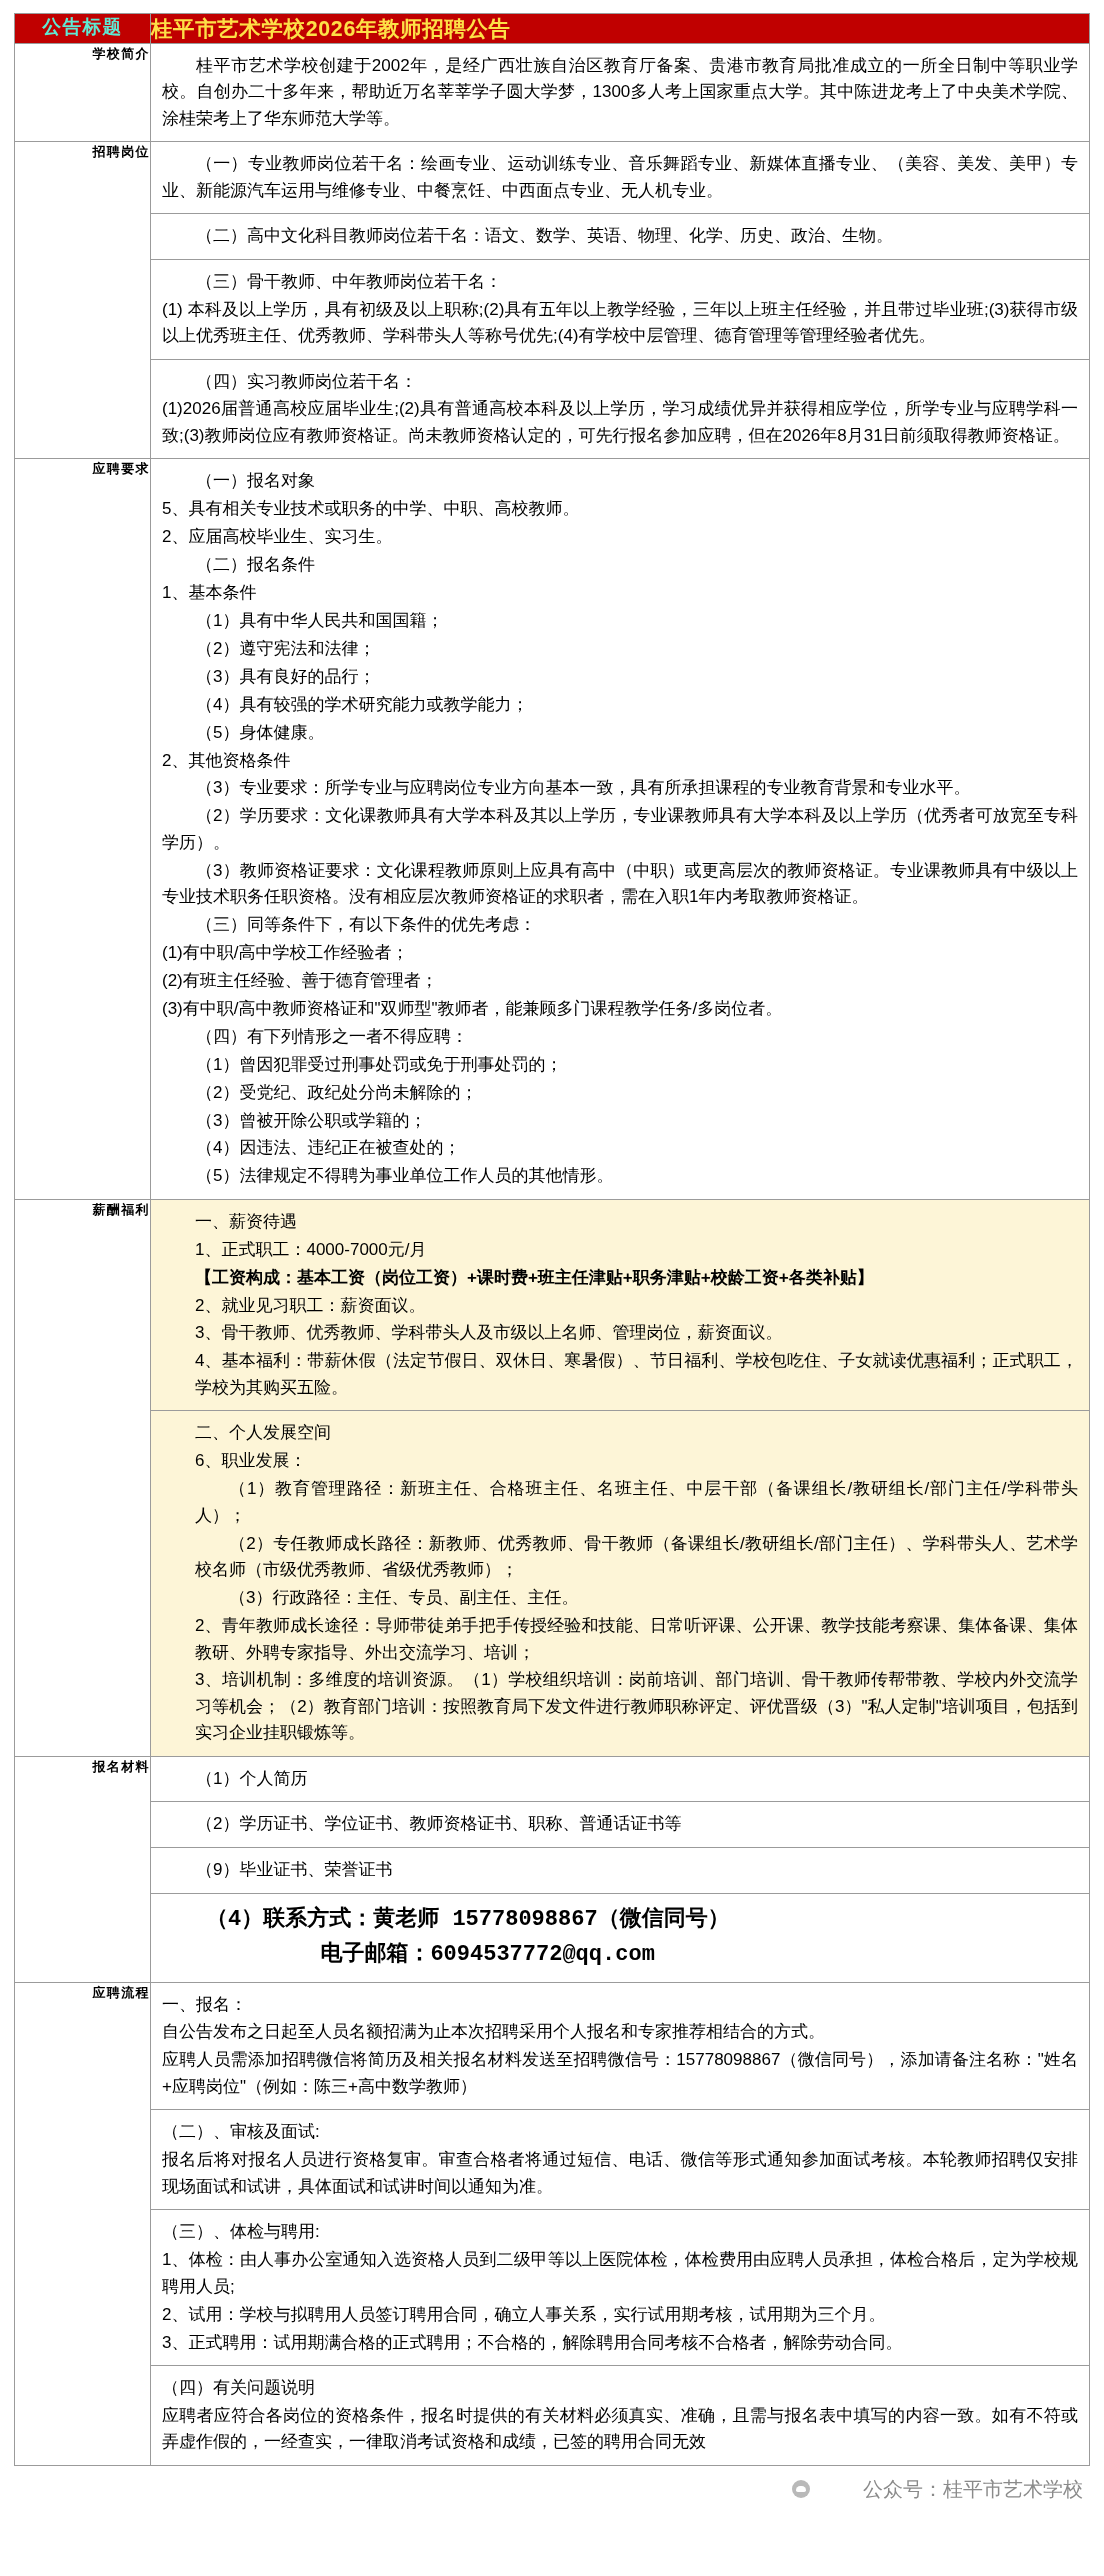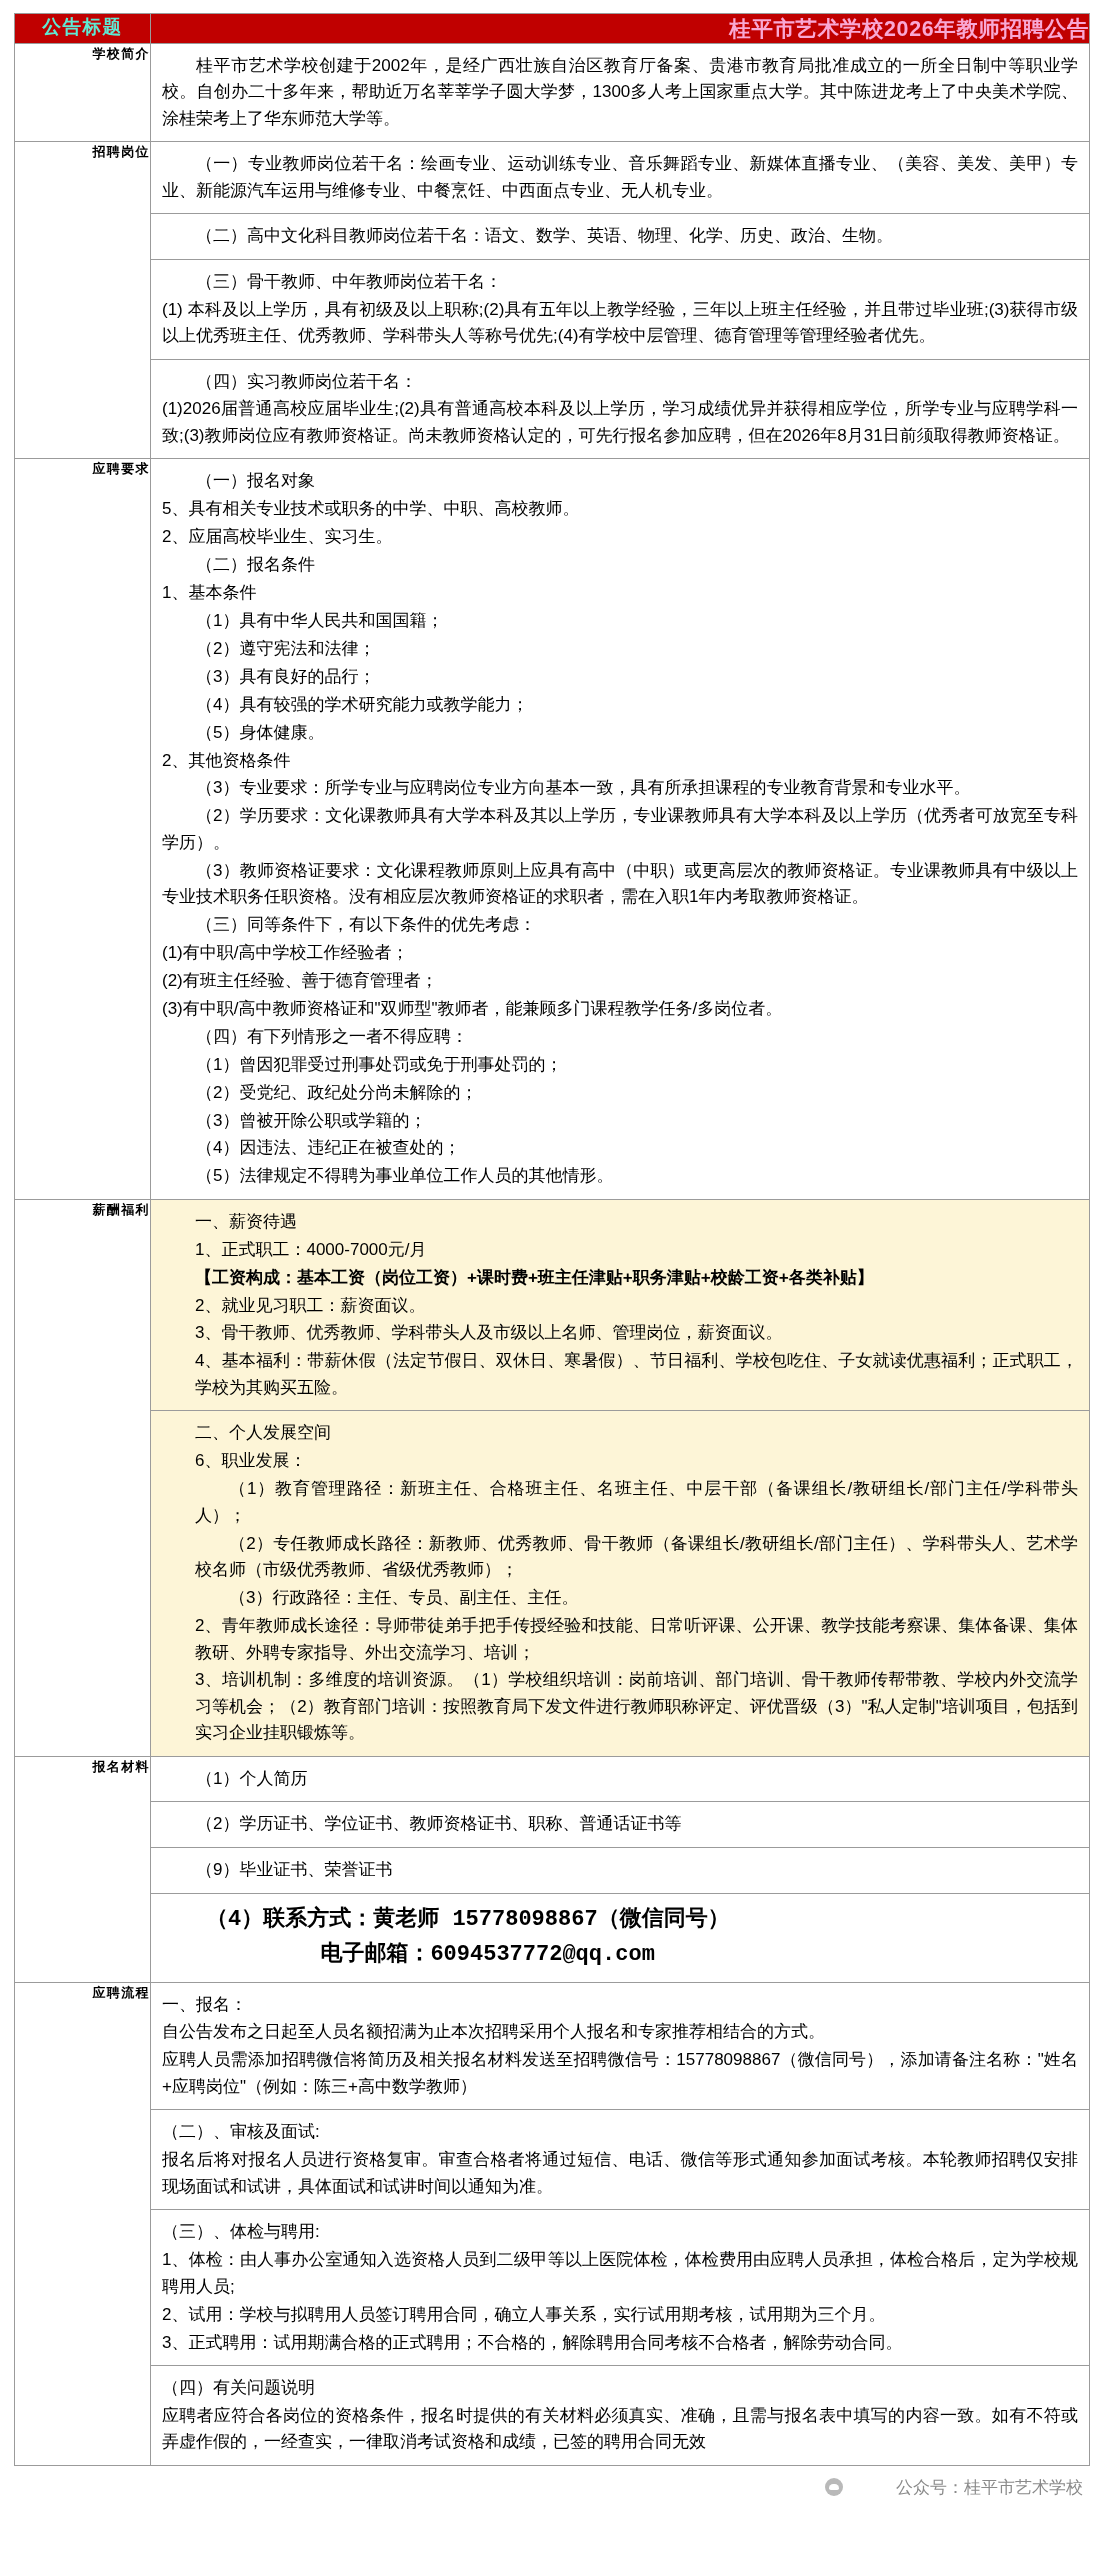--- a/index.html
+++ b/index.html
@@ -43,24 +43,24 @@
     font-weight: bold;
     font-size: 18.7px;
     text-align: center;
     vertical-align: middle;
     letter-spacing: 1.4px;
     padding: 9.7px 4.2px;
     border: 0.7px solid #c00000;
   }
   .header-title {
     background: #c00000;
-    color: #f9a8d4;
+    color: #fde047;
     font-weight: bold;
     font-size: 21.4px;
-    text-align: right;
+    text-align: left;
     vertical-align: middle;
     letter-spacing: 0.7px;
     padding: 9.7px 7px;
     border: 0.7px solid #c00000;
   }
   .content-cell { padding: 0; }
   .blk {
     padding: 9px 11px 9px 11px;
     font-size: 17px;
     line-height: 1.56;
@@ -82,21 +82,21 @@
     font-size: 22px;
   }
   .center-ind { padding-left: 7.2em; }
   .footer {
     width: 1076px;
     margin: 5.5px auto 0 auto;
     display: flex;
     justify-content: flex-end;
     align-items: center;
     padding: 4.2px 7px 7px 0;
-    font-size: 17px;
+    font-size: 20px;
     color: #8a8a8a;
     gap: 47px;
   }
   .footer .wm-icon {
     display: inline-block;
     width: 18px; height: 18px;
     border-radius: 50%;
     background: #b9b9b9;
     margin-right: 6.2px;
     position: relative;

